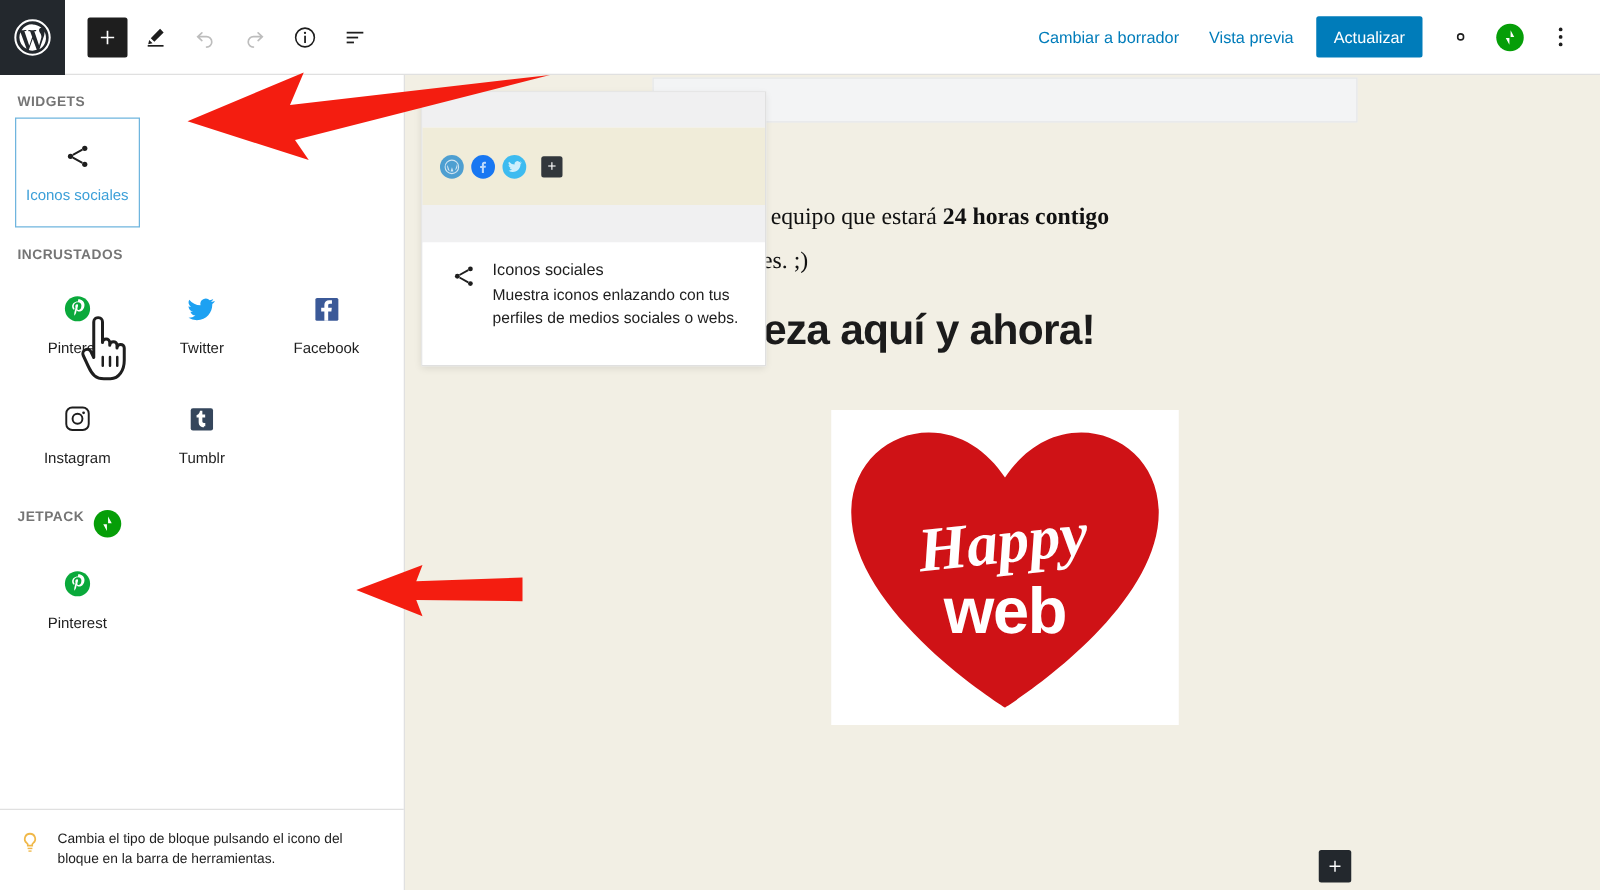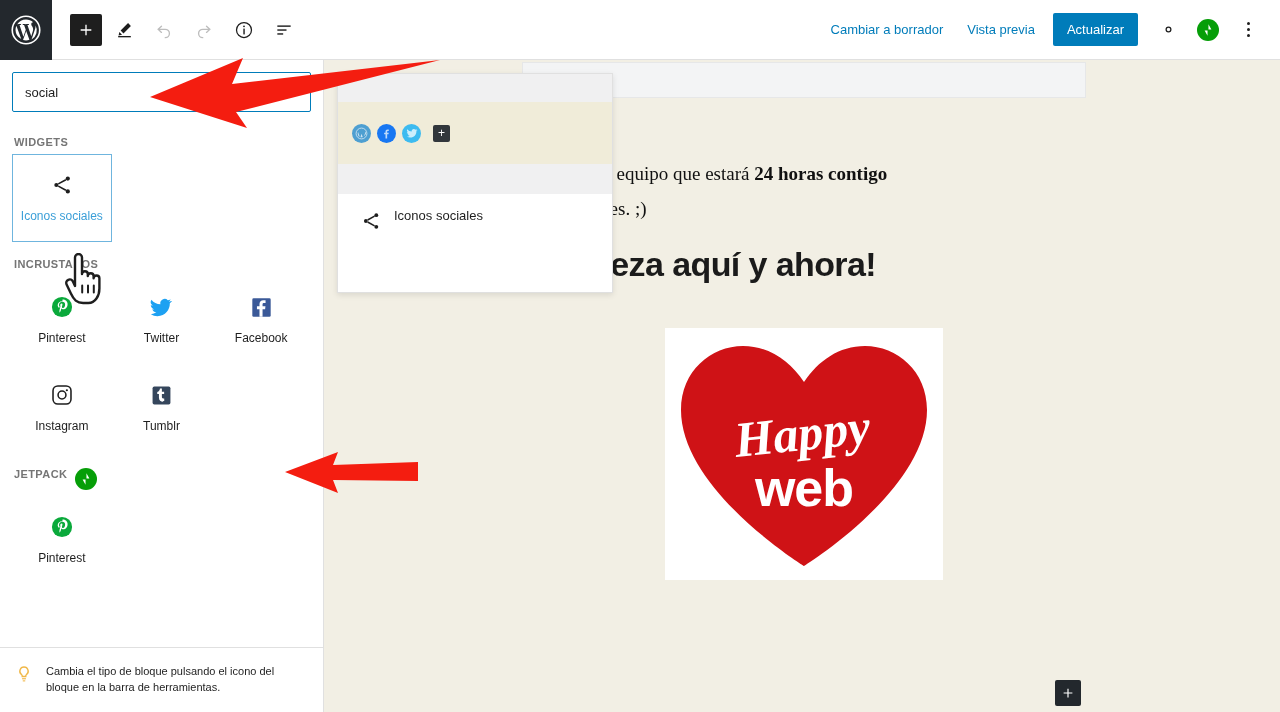--- a/index.html
+++ b/index.html
@@ -245,26 +245,20 @@
             <i></i>
             <i></i>
             <i></i>
           </span>
       </button>
     </div>
   </div>
 
   <div class="inserter">
 
-    <div class="search-wrap">
-      <div class="search-field">
-        <input type="text" value="social" style="">
-        <button class="clear-x">✕</button>
-      </div>
-    </div>
 
 
     <div class="panel-scroll">
 
       <div class="group-title">
         <span>WIDGETS</span>
       </div>
       <div class="blocks-grid">
         <button class="block-item selected">
           <span class="bi-icon">
@@ -420,20 +414,21 @@
       <span style="flex:0 0 auto;padding-top:2px;">
         <svg width="22" height="22" viewBox="0 0 24 24" aria-hidden="true">
           <circle cx="17.8" cy="5.6" r="2.1" fill="#1e1e1e"></circle>
           <circle cx="17.8" cy="18.4" r="2.1" fill="#1e1e1e"></circle>
           <circle cx="6.4" cy="12" r="2.1" fill="#1e1e1e"></circle>
           <path stroke="#1e1e1e" stroke-width="1.6" d="M8.3 10.9l7.6-4.2M8.3 13.1l7.6 4.2"></path>
         </svg>
       </span>
       <span style="flex:1;">
         <span class="pp-title" style="display:block;">Iconos sociales</span>
+        <span class="pp-desc" style="display:block;">Muestra iconos enlazando con tus perfiles de medios sociales o webs.</span>
       </span>
     </div>
   </div>
 
   <div class="cursor">
     <svg width="44" height="52" viewBox="0 0 44 52" aria-hidden="true">
       <path fill="#fff" stroke="#1e1e1e" stroke-width="2.4" stroke-linejoin="round" d="M13 4.5c0-2 1.6-3.5 3.5-3.5S20 2.5 20 4.5V21c0-1.6 1.3-2.8 2.9-2.8s2.9 1.2 2.9 2.8v2.1c0-1.6 1.3-2.8 2.9-2.8s2.9 1.2 2.9 2.8v2.2c0-1.6 1.3-2.8 2.9-2.8S37.4 23.7 37.4 25.3v10.1c0 7.6-4.2 14.6-11 14.6h-5.3c-6.3 0-9.3-3.1-12.2-9.4L4.6 31.4c-.8-1.8-.1-3.8 1.7-4.6 1.8-.8 3.8 0 4.6 1.8L13 33V4.5z"></path>
       <path fill="none" stroke="#1e1e1e" stroke-width="2" stroke-linecap="round" d="M20.2 32.5v7M26 32.5v7M31.8 32.5v7"></path>
     </svg>
   </div>

